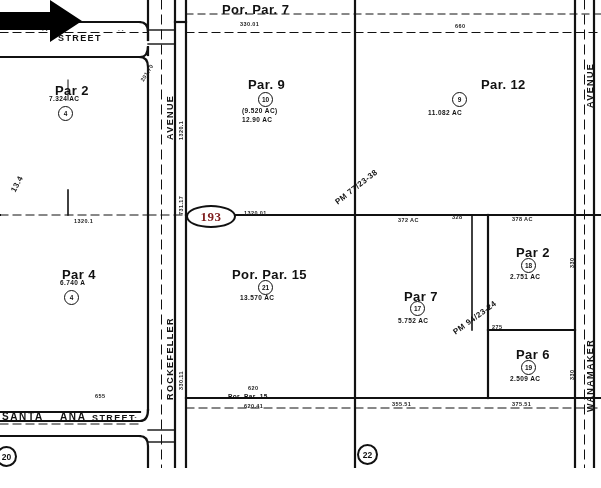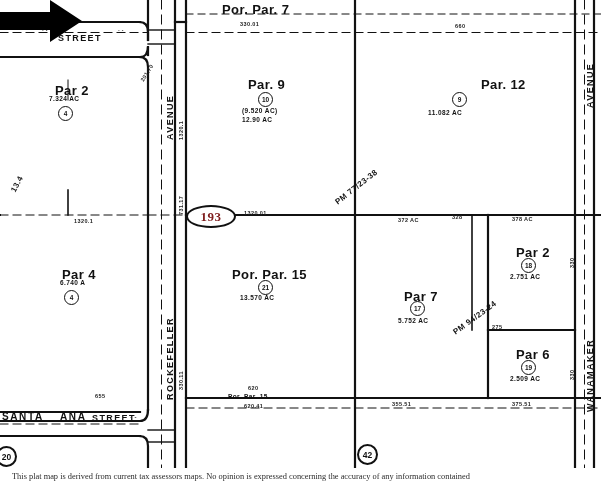--- a/index.html
+++ b/index.html
@@ -235,21 +235,18 @@
     <div class="lbl dim" style="left:392px;top:402px;">355.51</div>
     <div class="lbl dim" style="left:512px;top:402px;">375.51</div>
 
     <div class="lbl street-name-lg" style="left:2px;top:412px;">SANTA</div>
     <div class="lbl street-name-lg" style="left:60px;top:412px;">ANA</div>
     <div class="lbl street-name" style="left:92px;top:414px;">STREET</div>
     <div class="lbl dim" style="left:130px;top:414px;font-size:6px;">- -</div>
     <div class="lbl dim" style="left:95px;top:394px;">655</div>
 
     <div class="circnum big" style="left:-4px;top:446px;">20</div>
-    <div class="circnum big" style="left:357px;top:444px;">42</div>
+    <div class="circnum big" style="left:357px;top:444px;">22</div>
 
   </div>
 
-  <div id="disclaimer">
-    <div class="txt">This plat map is derived from current tax assessors maps.  No opinion is expressed concerning the accuracy of any information contained</div>
-  </div>
 
 </div>
 
 </body></html>

